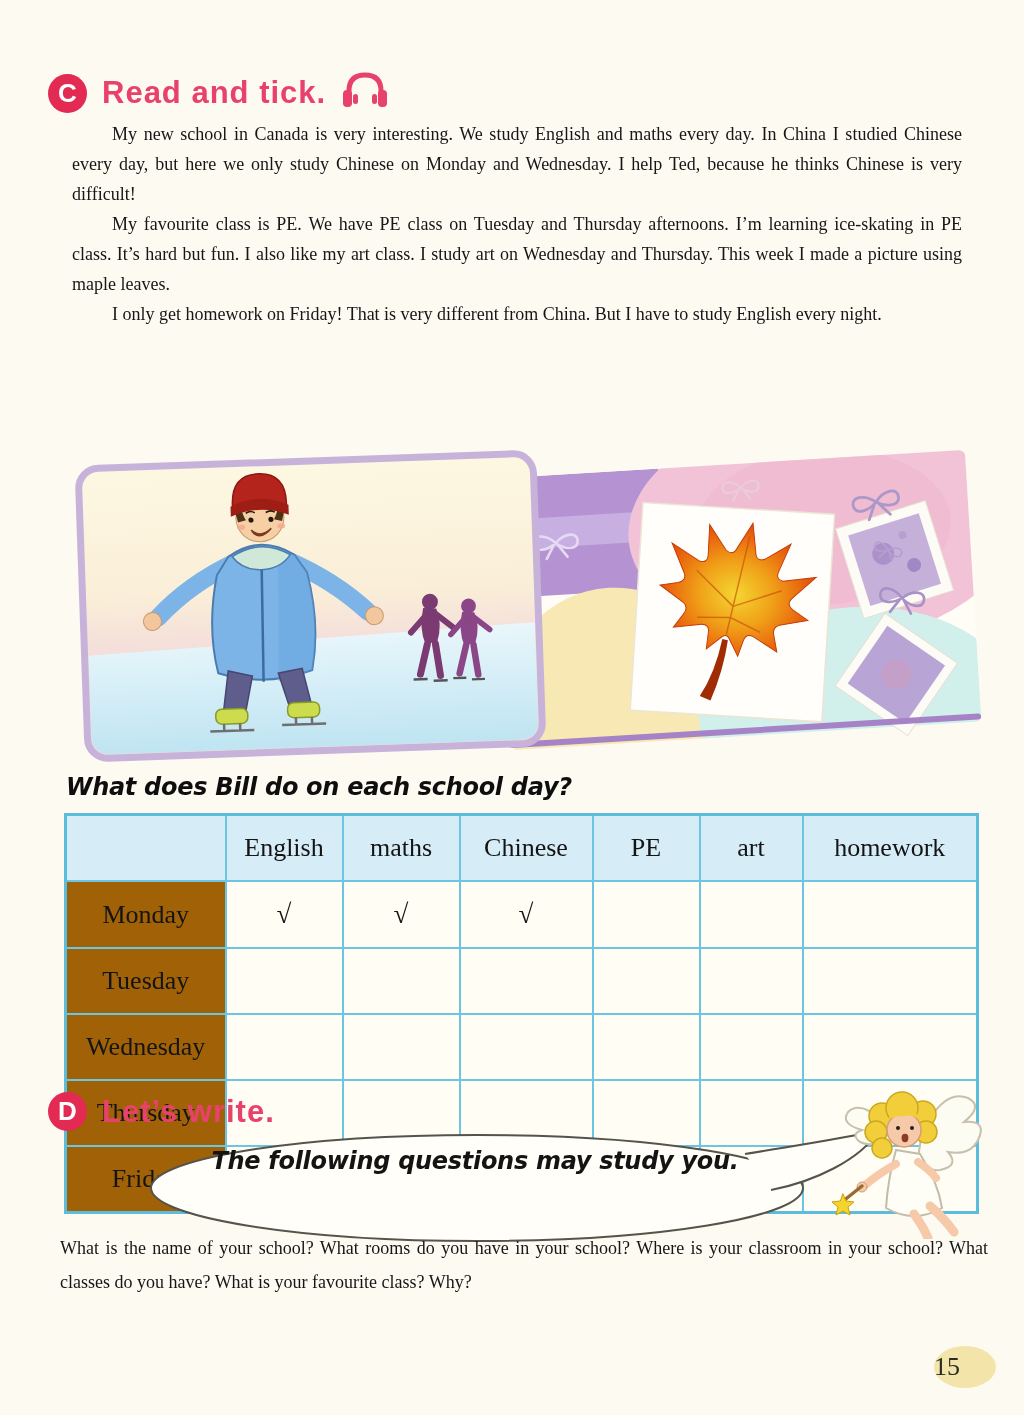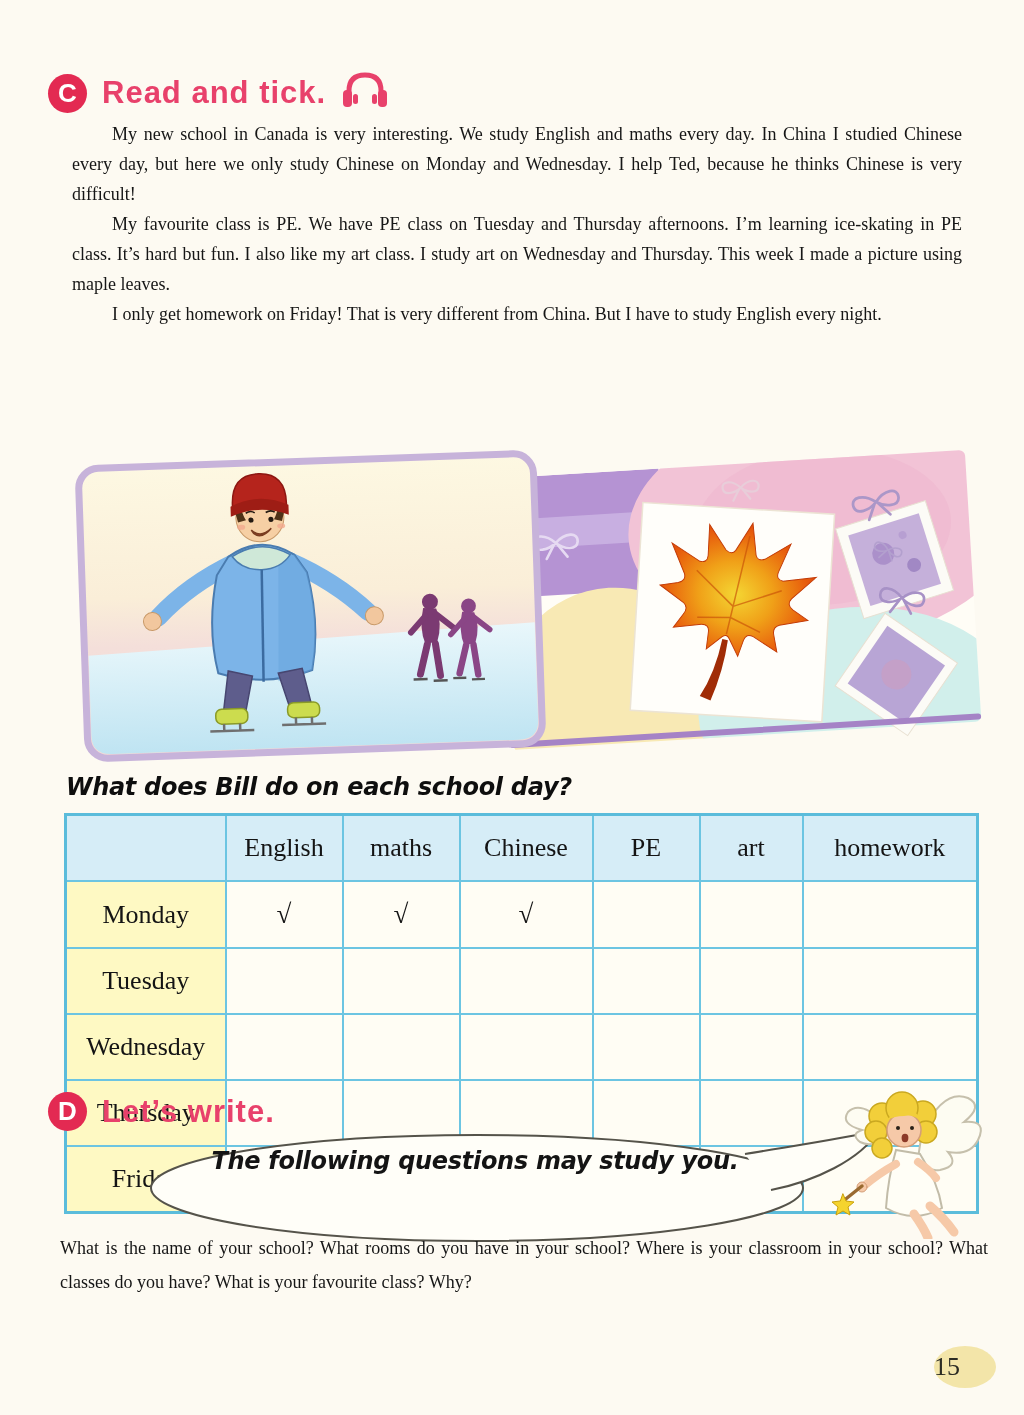--- a/index.html
+++ b/index.html
@@ -49,21 +49,21 @@
     position:absolute; left:64px; top:813px; width:912px;
     border-collapse:collapse; table-layout:fixed;
     border:3px solid #5bbcdb;
   }
   .schedule th, .schedule td {
     border:2px solid #6cc5e2; text-align:center; padding:17px;
     font:26px "Liberation Serif", serif; font-weight:normal; color:#141414;
     height:44px; overflow:hidden;
   }
   .schedule thead th { background:#d6edf7; height:46px; }
-  .schedule tbody th { background:#fef9c3; }
+  .schedule tbody th { background:#a16207; }
   .schedule td { background:#fffdf4; font-size:27px; }
 
   
   #bubble-svg { position:absolute; left:145px; top:1128px; }
   .bubble-text {
     position:absolute; left:165px; top:1146px; width:620px; text-align:center;
     font:italic bold 24px/31px "DejaVu Sans", sans-serif; color:#141414;
     letter-spacing:-0.3px;
   }
   #angel { position:absolute; left:826px; top:1074px; }

